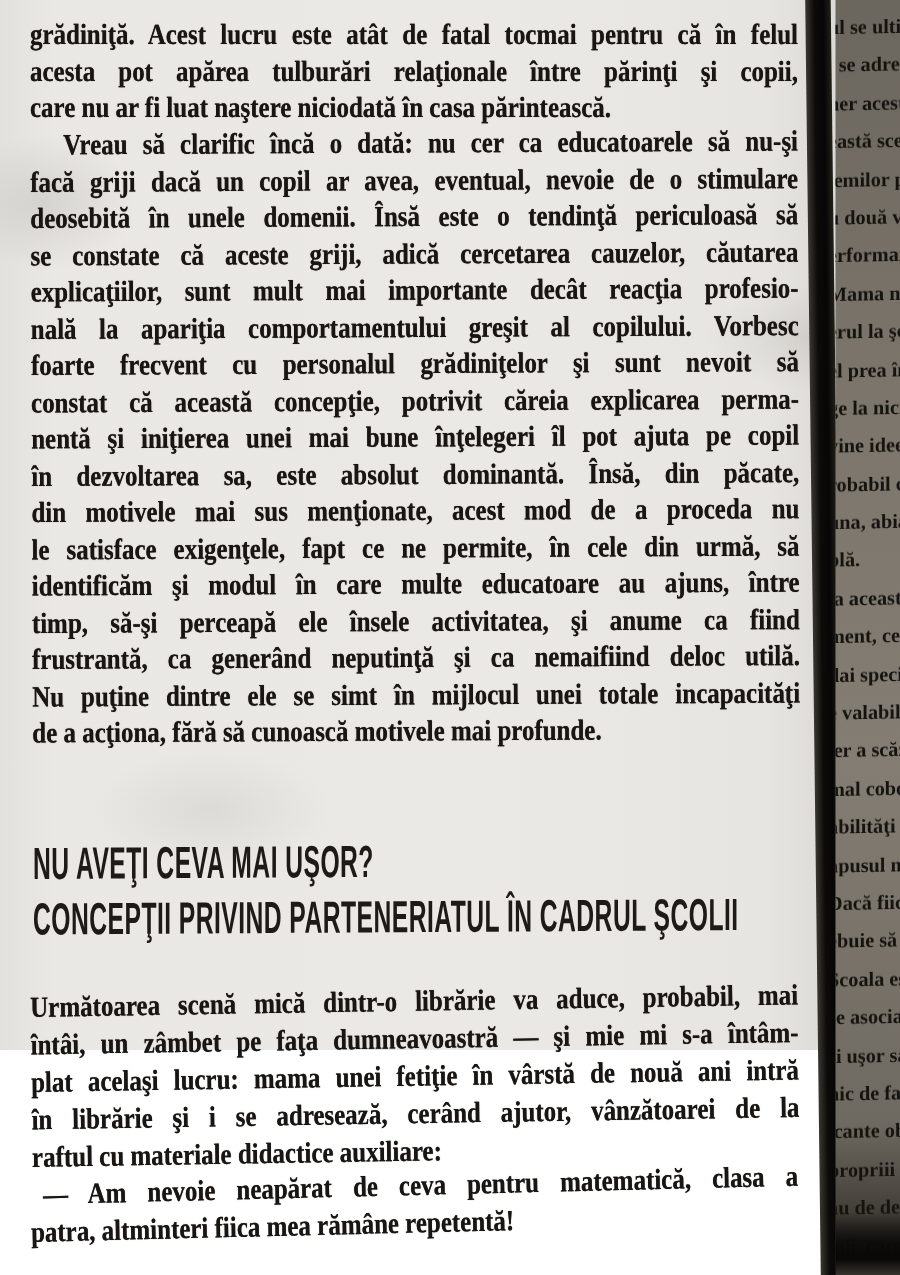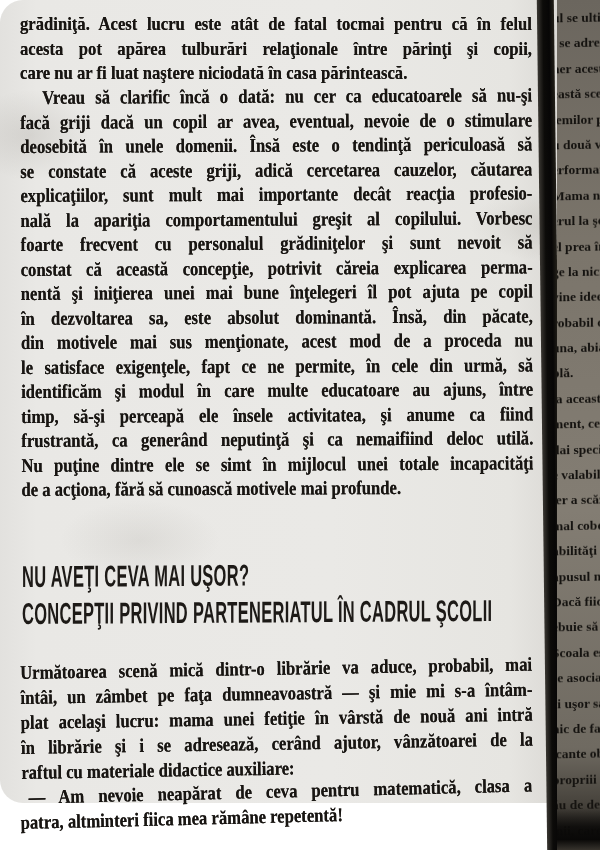--- a/index.html
+++ b/index.html
@@ -3,27 +3,26 @@
 <meta charset="utf-8">
 <style>
   html, body {
     margin: 0; padding: 0;
     width: 600px; height: 850px;
     overflow: hidden;
     font-family: "Liberation Serif", serif;
   }
   .scan {
     position: absolute; inset: 0;
-    width: 600px; height: 803px;
+    width: 600px; height: 700px;
     background:
       radial-gradient(closest-side, rgba(125,120,112,.18), transparent) -30px 90px / 120px 90px no-repeat,
       radial-gradient(closest-side, rgba(125,120,112,.15), transparent) 470px 190px / 140px 70px no-repeat,
       radial-gradient(closest-side, rgba(125,120,112,.12), transparent) 60px 500px / 160px 80px no-repeat,
       linear-gradient(90deg, #e2e1de 0%, #e9e8e5 6%, #eae9e6 55%, #e6e5e1 85%, #dbd9d5 93%, #cfccc7 97%, #c4c1bb 100%);
-    border-radius: 23px;
   }
   
   .page-body {
     position: absolute; left: 20px; top: 12px;
     width: 600px;
     color: #181512;
     font-weight: 700;
     font-size: 19.5px;
     text-shadow: 0 0 0.5px rgba(24,21,18,.85);
   }

